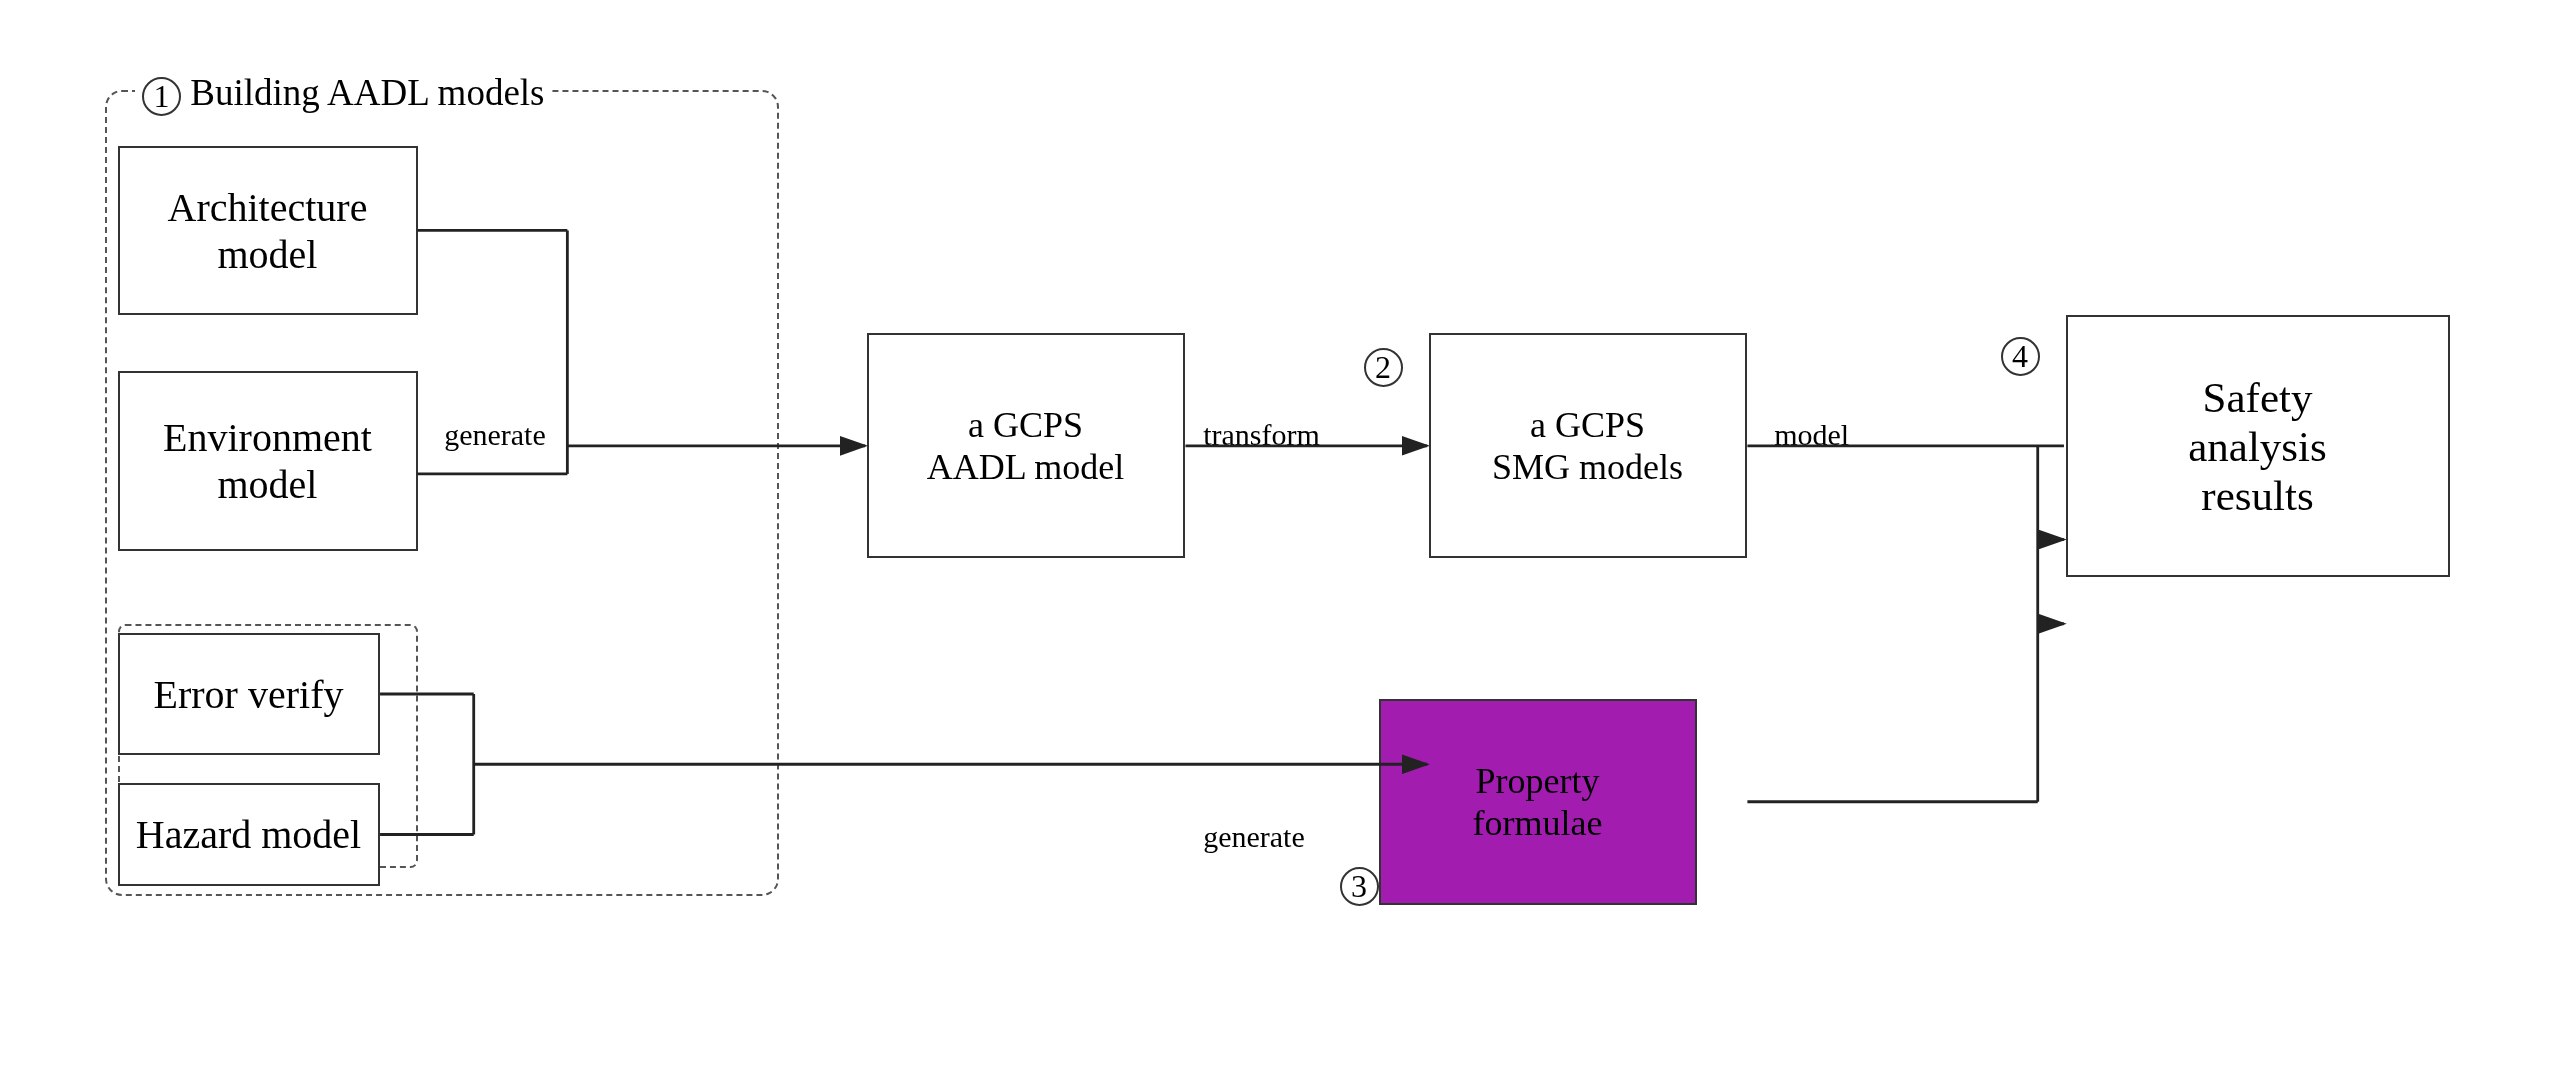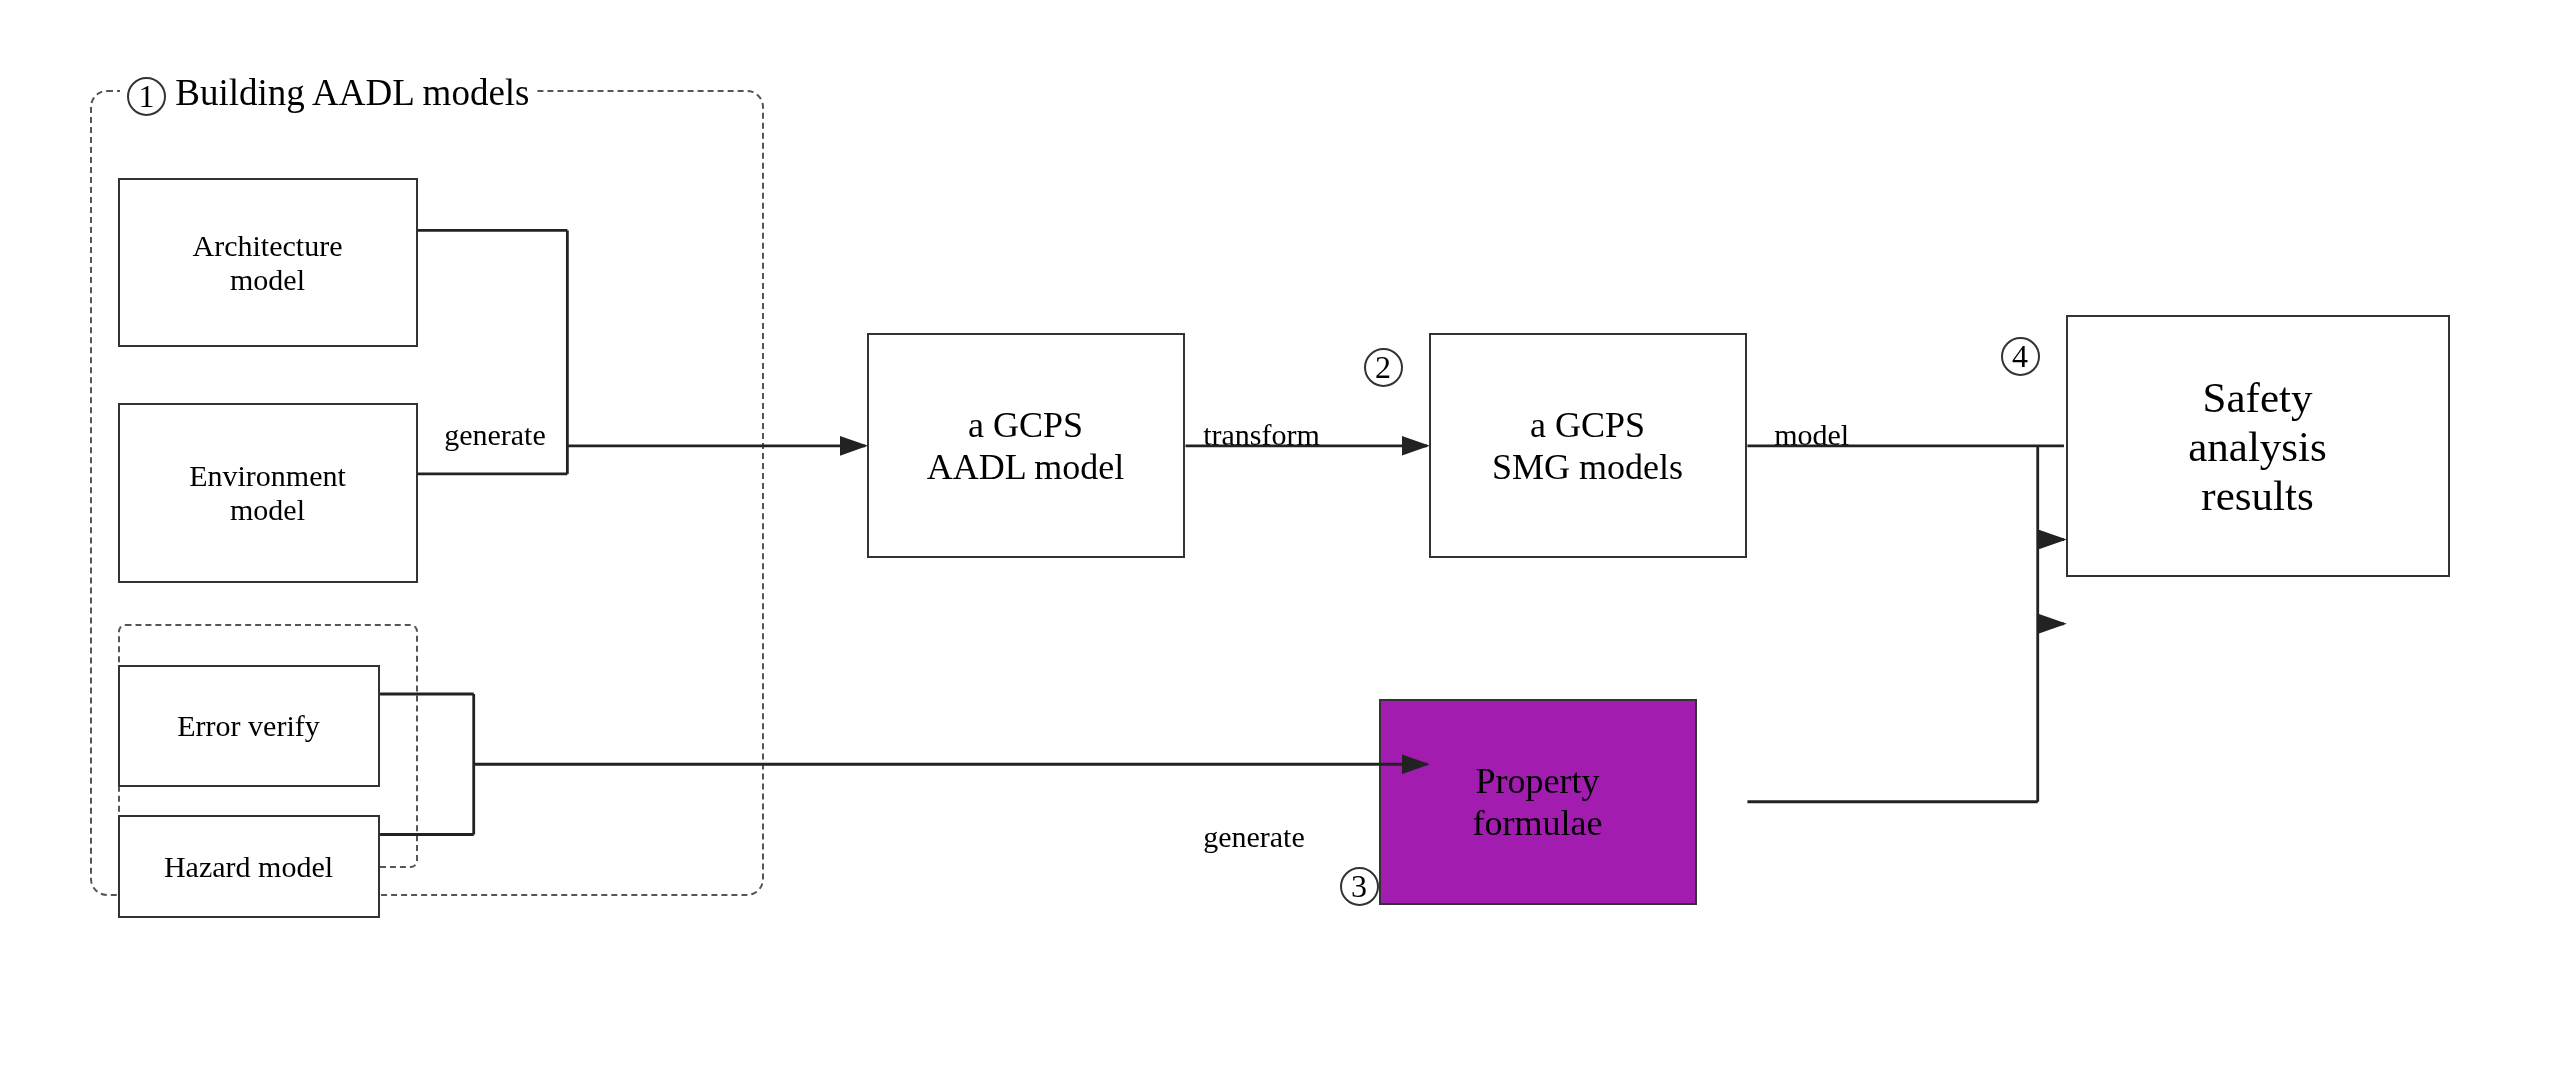--- a/index.html
+++ b/index.html
@@ -16,21 +16,21 @@
     .diagram {
       position: relative;
       width: 2435px;
       height: 937px;
     }
 
     
     .dashed-box {
       position: absolute;
       top: 19px;
-      left: 19px;
+      left: 34px;
       width: 674px;
       height: 806px;
       border: 2.8px dashed #555;
       border-radius: 17px;
       text-align: center;
     }
 
     .dashed-box-label {
       position: absolute;
       top: -20.6px;
@@ -68,22 +68,21 @@
 
     
     .model-box {
       position: absolute;
       border: 2.8px solid #333;
       background: #fff;
       display: flex;
       align-items: center;
       justify-content: center;
       text-align: center;
-      font-size: 30px;
-      margin-top: 32px;
+      font-size: 40px;
     }
 
     .arch-box {
       top: 75px;
       left: 47px;
       width: 300px;
       height: 169px;
     }
 
     .env-box {

